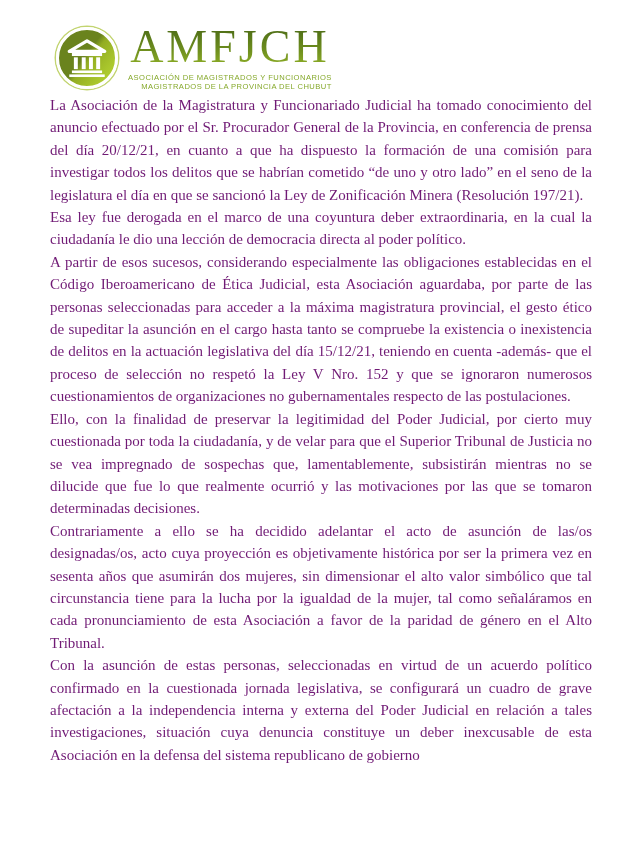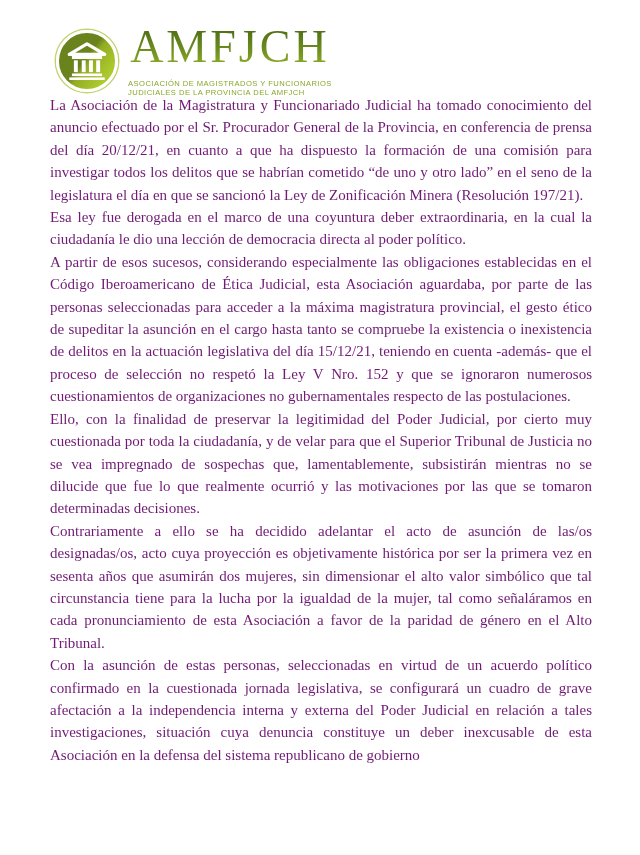--- a/index.html
+++ b/index.html
@@ -53,27 +53,27 @@
     line-height: 1;
     letter-spacing: 3px;
     font-weight: 500;
     background: linear-gradient(to bottom, #4e6d17 10%, #6d8d1e 55%, #94b527 100%);
     -webkit-background-clip: text;
     background-clip: text;
     -webkit-text-fill-color: transparent;
     color: #6d8d1e;
   }
   .logo-subtitle {
-    margin-top: 9px;
+    margin-top: 3px;
     font-family: "Liberation Sans", sans-serif;
     font-size: 7.6px;
     line-height: 1.25;
     letter-spacing: 0.45px;
     color: #86a92c;
-    text-align: left;
+    text-align: right;
     white-space: nowrap;
   }
   
   .body-text {
     position: absolute;
     top: 94px;
     left: 50px;
     width: 542px;
     color: #701a75;
     font-size: 15px;
@@ -105,21 +105,21 @@
         <rect x="46" y="31" width="6" height="18" fill="#ffffff"></rect>
 
         <rect x="9" y="51" width="46" height="4" fill="#ffffff"></rect>
         <rect x="5" y="57" width="54" height="4" fill="#ffffff"></rect>
       </svg>
     </div>
     <div class="logo-text">
       <div class="logo-acronym">AMFJCH</div>
       <div class="logo-subtitle">
         <span>ASOCIACIÓN DE MAGISTRADOS Y FUNCIONARIOS</span><br>
-        <span>JUDICIALES DE LA PROVINCIA DEL AMFJCH</span>
+        <span>MAGISTRADOS DE LA PROVINCIA DEL CHUBUT</span>
       </div>
     </div>
   </header>
 
   <main class="body-text">
 
   <p class="para">La Asociación de la Magistratura y Funcionariado Judicial ha tomado conocimiento del anuncio efectuado por el Sr. Procurador General de la Provincia, en conferencia de prensa del día 20/12/21, en cuanto a que ha dispuesto la formación de una comisión para investigar todos los delitos que se habrían cometido “de uno y otro lado” en el seno de la legislatura el día en que se sancionó la Ley de Zonificación Minera (Resolución 197/21).</p>
       <p class="para">Esa ley fue derogada en el marco de una coyuntura deber extraordinaria, en la cual la ciudadanía le dio una lección de democracia directa al poder político.</p>
       <p class="para">A partir de esos sucesos, considerando especialmente las obligaciones establecidas en el Código Iberoamericano de Ética Judicial,  esta Asociación aguardaba, por parte de las personas seleccionadas para acceder a la máxima magistratura provincial, el gesto ético de supeditar la asunción en el cargo hasta tanto se compruebe la existencia o inexistencia de delitos en la actuación legislativa del día 15/12/21, teniendo en cuenta -además- que el proceso de selección no respetó la Ley V Nro. 152 y  que se ignoraron numerosos cuestionamientos de organizaciones no gubernamentales respecto de las postulaciones.</p>
       <p class="para">Ello, con la finalidad de preservar la legitimidad del Poder Judicial, por cierto muy cuestionada por toda la ciudadanía, y de velar para que el Superior Tribunal de Justicia no se vea impregnado de sospechas que, lamentablemente, subsistirán mientras no se dilucide que fue lo que realmente ocurrió y las motivaciones por las que se tomaron determinadas decisiones.</p>

